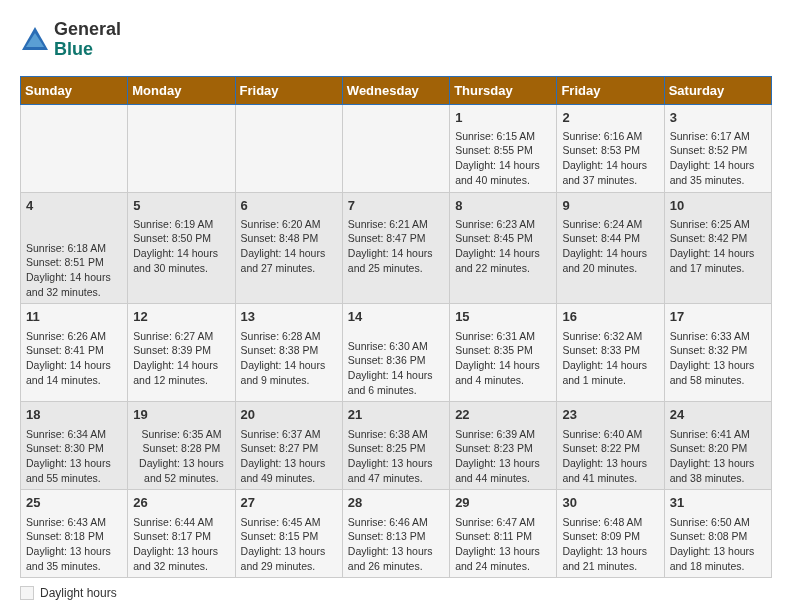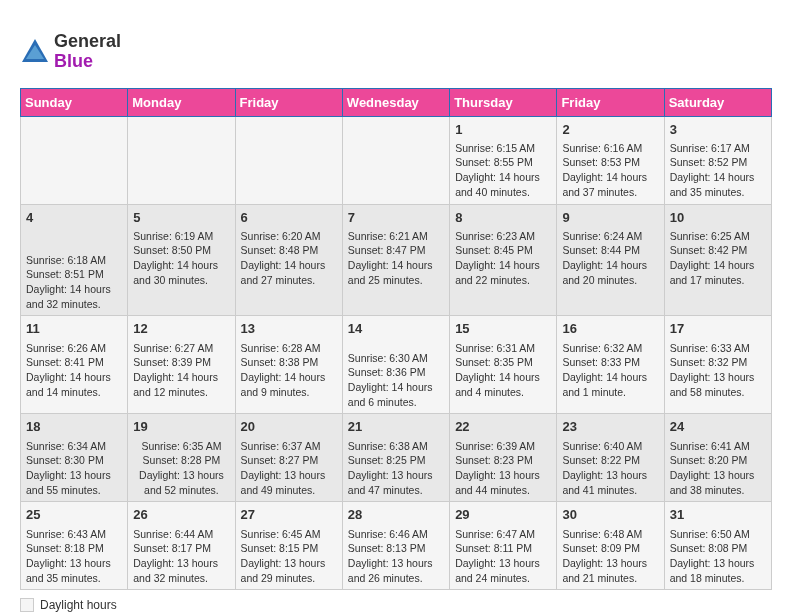--- a/index.html
+++ b/index.html
@@ -11,40 +11,39 @@
     }
     .page {
       width: 792px;
       padding: 20px;
     }
     .header {
       display: flex;
       justify-content: space-between;
       align-items: flex-start;
       margin-bottom: 16px;
-      margin-top: 12px;
     }
     .logo {
       display: flex;
       align-items: center;
     }
     .logo-text {
       display: flex;
       flex-direction: column;
       line-height: 1.1;
     }
     .logo-general {
       font-size: 18px;
       font-weight: bold;
       color: #333;
     }
     .logo-blue {
       font-size: 18px;
       font-weight: bold;
-      color: #a21caf;
+      color: #0f766e;
     }
     .logo-icon {
       width: 30px;
       height: 30px;
       margin-right: 4px;
     }
     .title-block {
       text-align: right;
     }
     .main-title {
@@ -56,21 +55,21 @@
     .subtitle {
       font-size: 16px;
       color: #555;
     }
     table {
       width: 100%;
       border-collapse: collapse;
       font-size: 11px;
     }
     thead tr th {
-      background-color: #ec4899;
+      background-color: #a16207;
       color: #fff;
       padding: 6px 4px;
       text-align: left;
       font-size: 13px;
       font-weight: bold;
       border: 1px solid #2a6db5;
     }
     tbody tr td {
       border: 1px solid #ccc;
       padding: 4px 5px;

